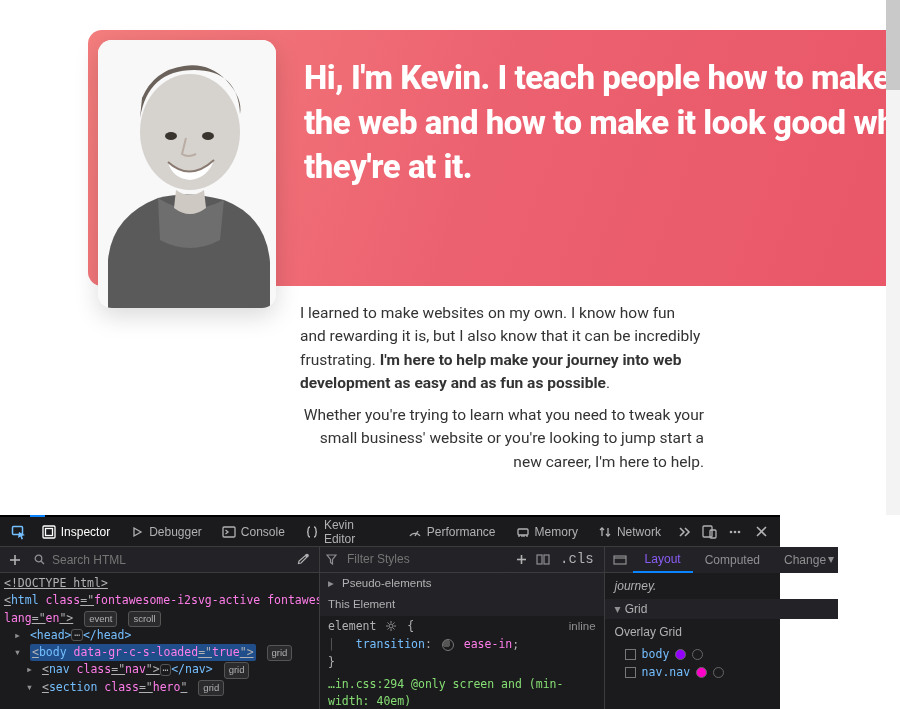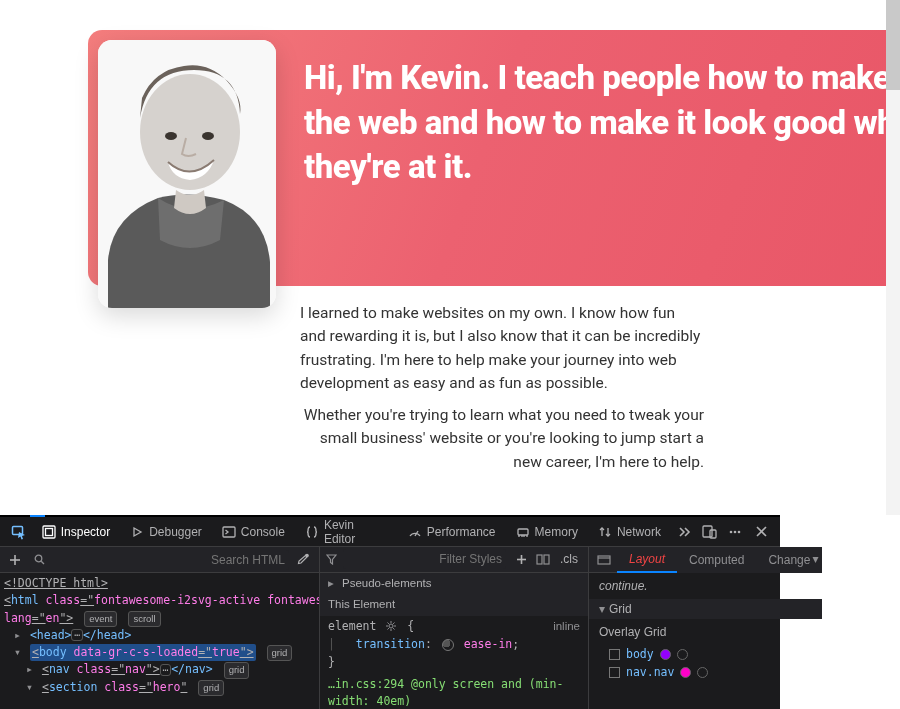--- a/index.html
+++ b/index.html
@@ -51,21 +51,21 @@
   .para {
     position: absolute;
     left: 300px;
     width: 404px;
     color: #333333;
     font-size: 15.5px;
     line-height: 1.5;
   }
   .para1 { top: 302px; }
   .para2 { top: 404px; text-align: right; }
-  .para b { font-weight: 400; text-align: right; }
+  .para b { font-weight: 700; text-align: right; }
 
   .main-scrollbar {
     position: absolute;
     right: 0;
     top: 0;
     width: 14px;
     height: 515px;
     background: #f3f3f3;
   }
   .main-scrollbar .thumb {
@@ -145,27 +145,27 @@
   }
   .plus-btn {
     width: 18px; height:18px; color:#b1b1b3; display:flex; align-items:center; justify-content:center;
   }
   .search-wrap {
     flex:1; display:flex; align-items:center; gap:6px;
     background:#232327; border-radius:3px; padding:0 4px; height:20px;
   }
   .search-wrap input {
     flex:1; background:transparent; border:none; color:#b1b1b3;
-    font-size:12px; outline:none;text-align:right;
+    font-size:12px; outline:none;
   }
   .search-wrap .sico { width:12px; height:12px; color:#8f8f92; }
   .eyedrop { width:18px; color:#b1b1b3; }
 
   .cls-chip {
-    font-size:12px; color:#b1b1b3; padding:0 4px;
+    font-size:14px; color:#b1b1b3; padding:0 4px;font-family:Liberation Mono, monospace;
   }
 
   
   .tree {
     font-family: "Consolas","Menlo",monospace;
     font-size: 11.5px;
     line-height: 1.5;
     padding: 2px 4px;
     color: #b1b1b3;
     white-space: nowrap;
@@ -237,21 +237,21 @@
 
   
   .layout-tabs {
     height:26px; background:#232327; border-bottom:1px solid #3c3c3e;
     display:flex; align-items:stretch;
   }
   .layout-tab {
     padding:0 12px; display:flex; align-items:center; color:#8f8f92;
     font-size:12px; cursor:pointer;
   }
-  .layout-tab.active { color:#ef4444; border-bottom:2px solid #0a84ff;font-style:italic; }
+  .layout-tab.active { color:#8b5cf6; border-bottom:2px solid #0a84ff; }
   .layout-body { padding:6px 10px; font-size:12px; color:#b1b1b3; }
   .layout-body .cont { font-style:italic; margin-bottom:6px; }
   .grid-head {
     background:#232327; margin:0 -10px; padding:3px 10px;
     display:flex; align-items:center; gap:4px;
   }
   .overlay-list { padding-top:6px; }
   .overlay-item {
     display:flex; align-items:center; gap:6px; padding:2px 0 2px 10px;
     font-family:"Consolas","Menlo",monospace; font-size:11.5px;
@@ -538,21 +538,21 @@
         </span>
         <div class="layout-tabs" style="flex:1;border:none;height:26px">
           <div class="layout-tab active">Layout</div>
           <div class="layout-tab">Computed</div>
           <div class="layout-tab">Change</div>
         </div>
         <span class="chev">▾</span>
       </div>
 
       <div class="layout-body">
-        <div class="cont">continue.</div>
+        <div class="cont">journey.</div>
         <div class="grid-head">
           <span style="color:#8f8f92">▾</span>
           <span>Grid</span>
         </div>
         <div style="padding-top:6px">Overlay Grid</div>
         <div class="overlay-list">
           <div class="overlay-item">
             <span class="chk"></span>
             <span style="color:#75bfff">body</span>
             <span class="swatch" style="background:#9400ff"></span>

